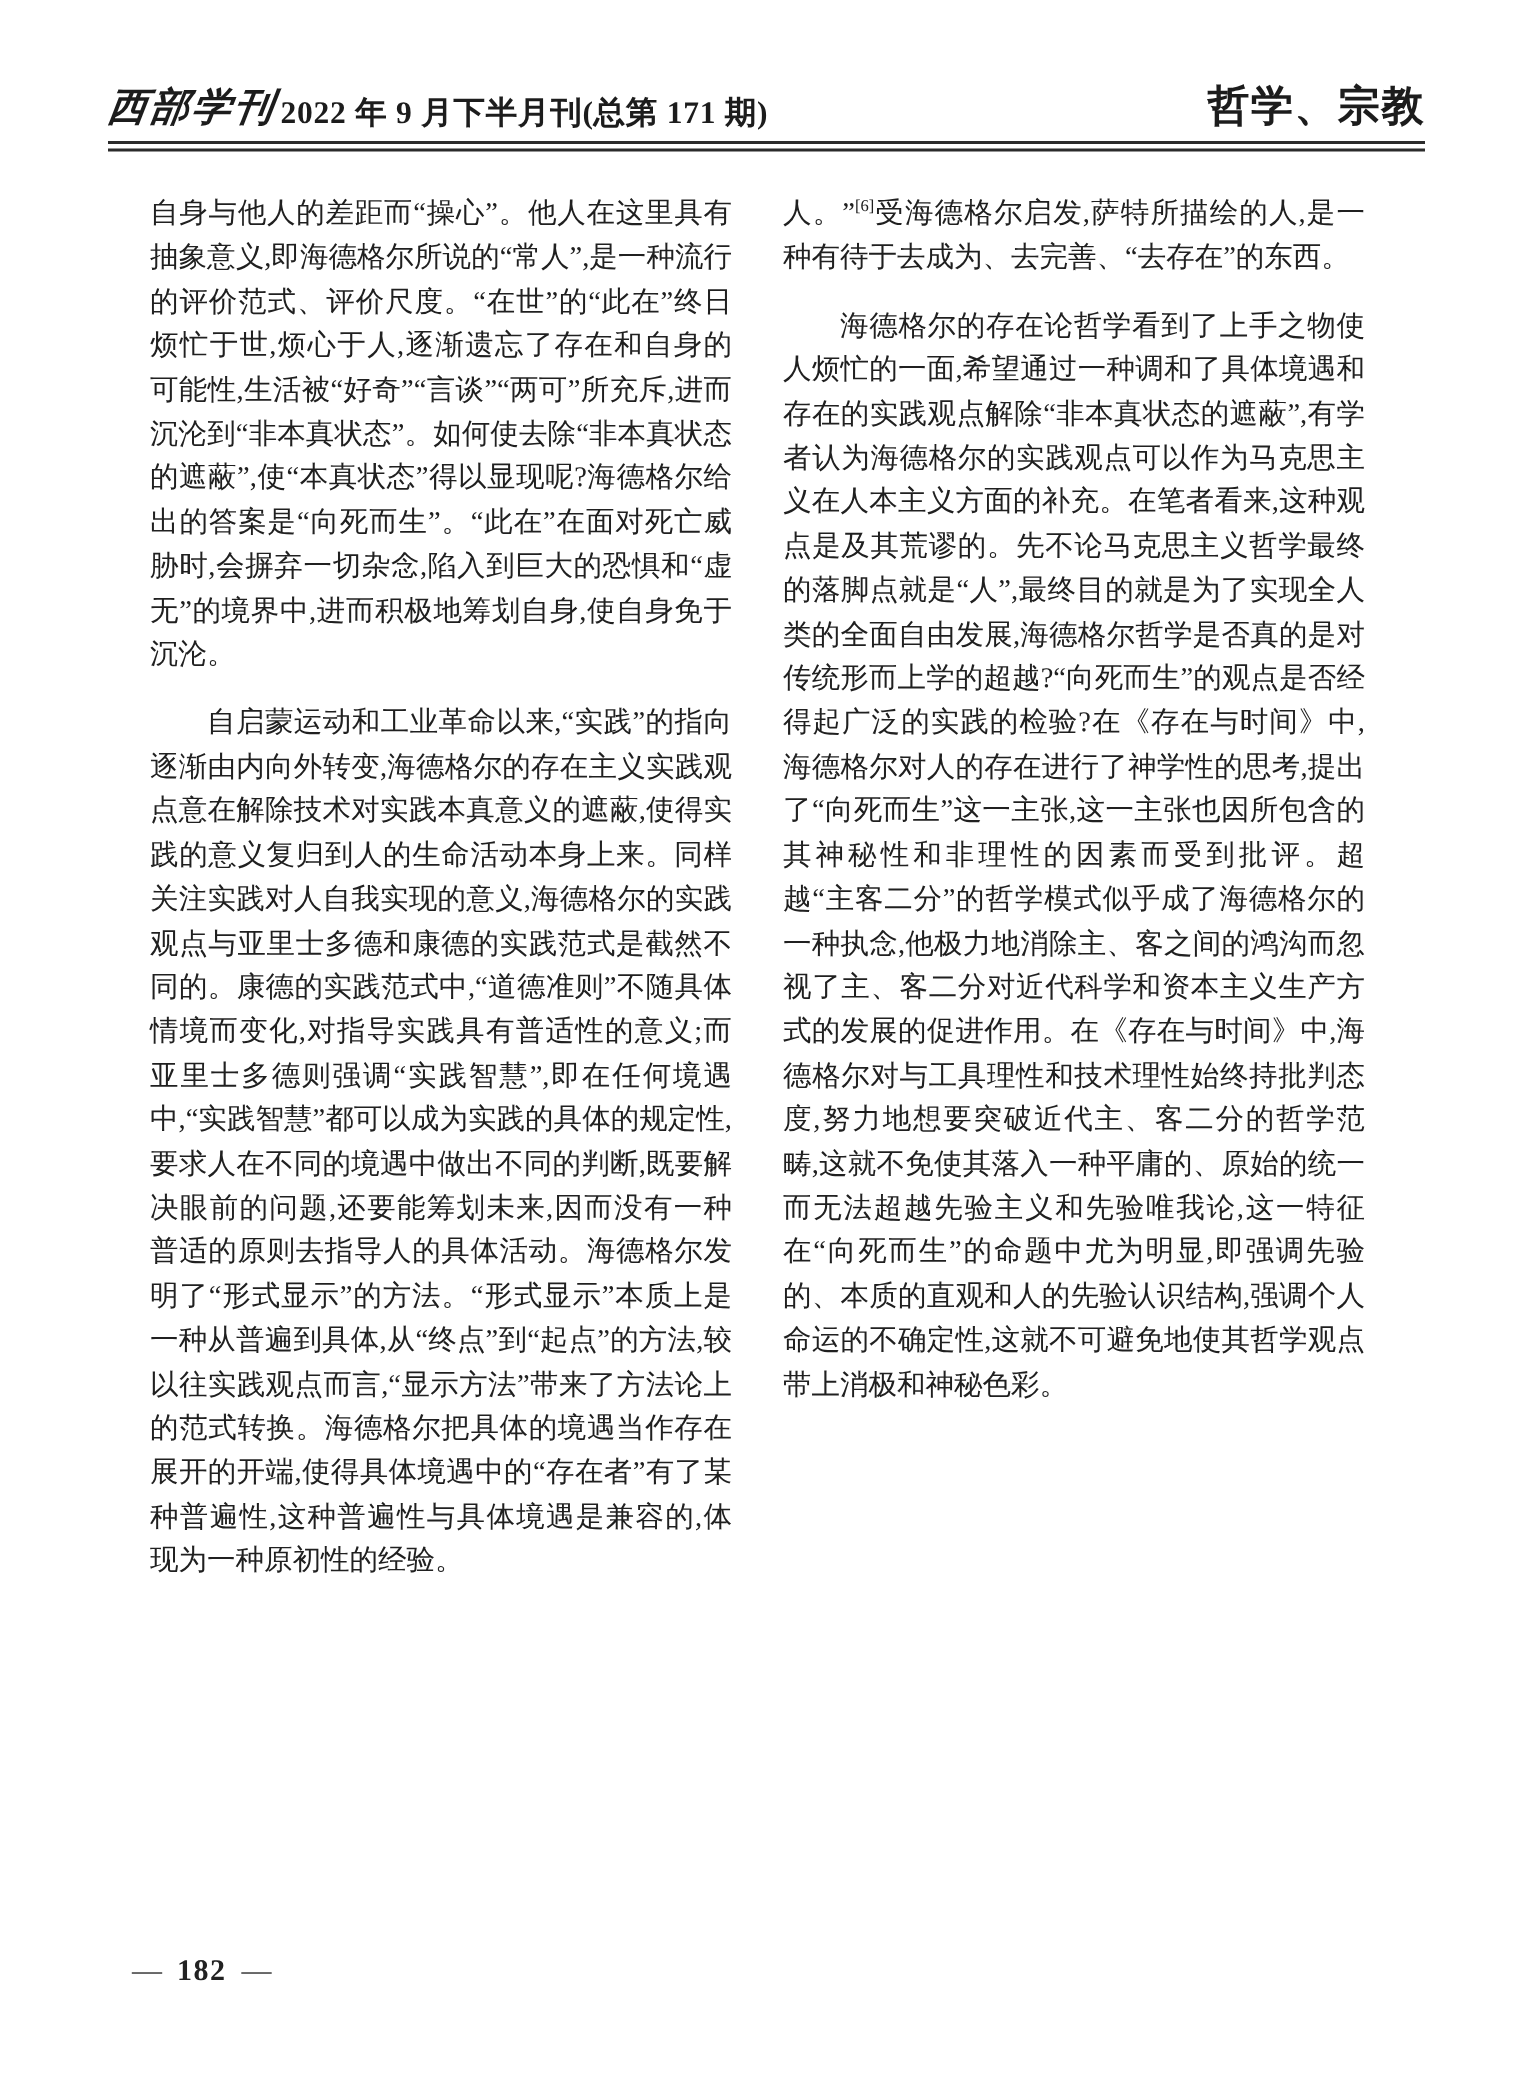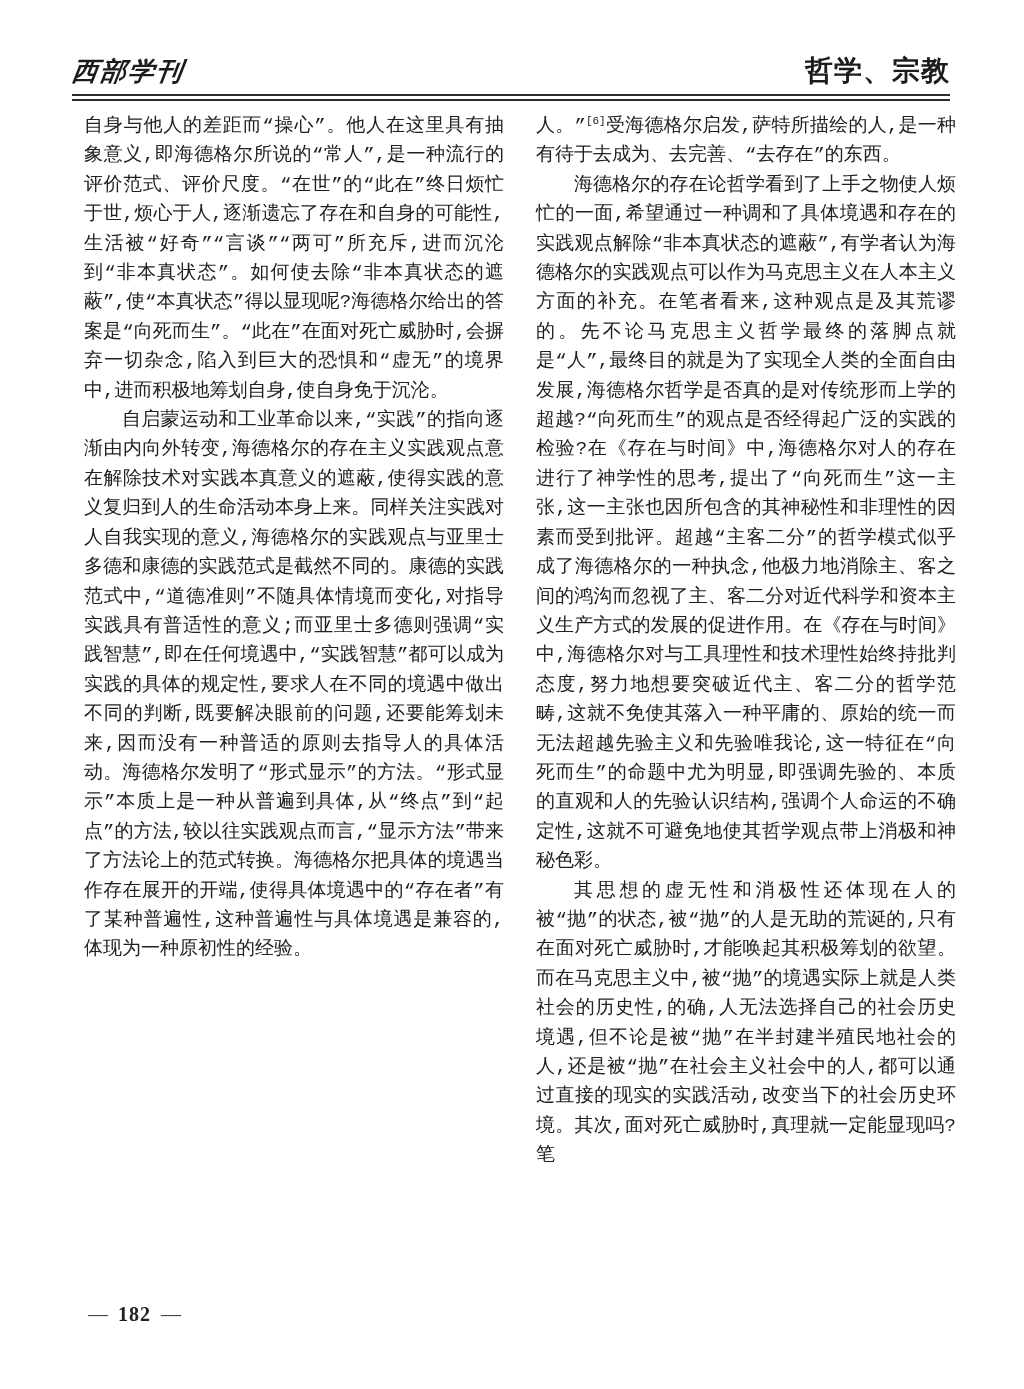--- a/index.html
+++ b/index.html
@@ -71,25 +71,24 @@
     position: absolute;
     top: 112px;
     width: 420px;
     font-size: 19px;
     line-height: 29.4px;
     text-align: justify;
     text-justify: inter-ideograph;
     color: #202020;
   }
   .col-left  { left: 84px;  }
-  .col-right { left: 536px; }
+  .col-right { left: 506px; }
   .column p {
-    margin: 0;
+    margin: 16px;
     padding: 0;
-    font-family: Liberation Mono, monospace;
   }
   .indent { text-indent: 2em; }
   sup.ref {
     font-size: 11px;
     line-height: 0;
     vertical-align: super;
     letter-spacing: 0;
   }
   
   .footer {
@@ -112,35 +111,35 @@
   }
 </style>
 </head>
 <body>
 
 <div class="page">
 
   <div class="header">
     <div class="brand">
       <span class="journal-logo">西部学刊</span>
+      <span class="issue-info">2022 年 9 月下半月刊(总第 171 期)</span>
     </div>
     <span class="section-label">哲学、宗教</span>
   </div>
 
   <div class="header-rule"></div>
 
   <div class="column col-left">
     <p>自身与他人的差距而“操心”。他人在这里具有抽象意义,即海德格尔所说的“常人”,是一种流行的评价范式、评价尺度。“在世”的“此在”终日烦忙于世,烦心于人,逐渐遗忘了存在和自身的可能性,生活被“好奇”“言谈”“两可”所充斥,进而沉沦到“非本真状态”。如何使去除“非本真状态的遮蔽”,使“本真状态”得以显现呢?海德格尔给出的答案是“向死而生”。“此在”在面对死亡威胁时,会摒弃一切杂念,陷入到巨大的恐惧和“虚无”的境界中,进而积极地筹划自身,使自身免于沉沦。</p>
     <p class="indent">自启蒙运动和工业革命以来,“实践”的指向逐渐由内向外转变,海德格尔的存在主义实践观点意在解除技术对实践本真意义的遮蔽,使得实践的意义复归到人的生命活动本身上来。同样关注实践对人自我实现的意义,海德格尔的实践观点与亚里士多德和康德的实践范式是截然不同的。康德的实践范式中,“道德准则”不随具体情境而变化,对指导实践具有普适性的意义;而亚里士多德则强调“实践智慧”,即在任何境遇中,“实践智慧”都可以成为实践的具体的规定性,要求人在不同的境遇中做出不同的判断,既要解决眼前的问题,还要能筹划未来,因而没有一种普适的原则去指导人的具体活动。海德格尔发明了“形式显示”的方法。“形式显示”本质上是一种从普遍到具体,从“终点”到“起点”的方法,较以往实践观点而言,“显示方法”带来了方法论上的范式转换。海德格尔把具体的境遇当作存在展开的开端,使得具体境遇中的“存在者”有了某种普遍性,这种普遍性与具体境遇是兼容的,体现为一种原初性的经验。</p>
   </div>
 
   <div class="column col-right">
     <p><span>人。”</span><sup class="ref">[6]</sup><span>受海德格尔启发,萨特所描绘的人,是一种有待于去成为、去完善、“去存在”的东西。</span></p>
     <p class="indent">海德格尔的存在论哲学看到了上手之物使人烦忙的一面,希望通过一种调和了具体境遇和存在的实践观点解除“非本真状态的遮蔽”,有学者认为海德格尔的实践观点可以作为马克思主义在人本主义方面的补充。在笔者看来,这种观点是及其荒谬的。先不论马克思主义哲学最终的落脚点就是“人”,最终目的就是为了实现全人类的全面自由发展,海德格尔哲学是否真的是对传统形而上学的超越?“向死而生”的观点是否经得起广泛的实践的检验?在《存在与时间》中,海德格尔对人的存在进行了神学性的思考,提出了“向死而生”这一主张,这一主张也因所包含的其神秘性和非理性的因素而受到批评。超越“主客二分”的哲学模式似乎成了海德格尔的一种执念,他极力地消除主、客之间的鸿沟而忽视了主、客二分对近代科学和资本主义生产方式的发展的促进作用。在《存在与时间》中,海德格尔对与工具理性和技术理性始终持批判态度,努力地想要突破近代主、客二分的哲学范畴,这就不免使其落入一种平庸的、原始的统一而无法超越先验主义和先验唯我论,这一特征在“向死而生”的命题中尤为明显,即强调先验的、本质的直观和人的先验认识结构,强调个人命运的不确定性,这就不可避免地使其哲学观点带上消极和神秘色彩。</p>
-    <p class="indent">其思想的虚无性和消极性还体现在人的被“抛”的状态,被“抛”的人是无助的荒诞的,只有在面对死亡威胁时,才能唤起其积极筹划的欲望。而在马克思主义中,被“抛”的境遇实际上就是人类社会的历史性,的确,人无法选择自己的社会历史境遇,但不论是被“抛”在半封建半殖民地社会的人,还是被“抛”在社会主义社会中的人,都可以通过直接的现实的实践活动,改变当下的社会历史环境。其次,面对死亡威胁时,真理就一定能显现吗?笔</p>
   </div>
 
   <div class="footer">
     <span class="footer-dash">—</span>
     <span class="page-number">182</span>
     <span class="footer-dash">—</span>
   </div>
 
 </div>
 

